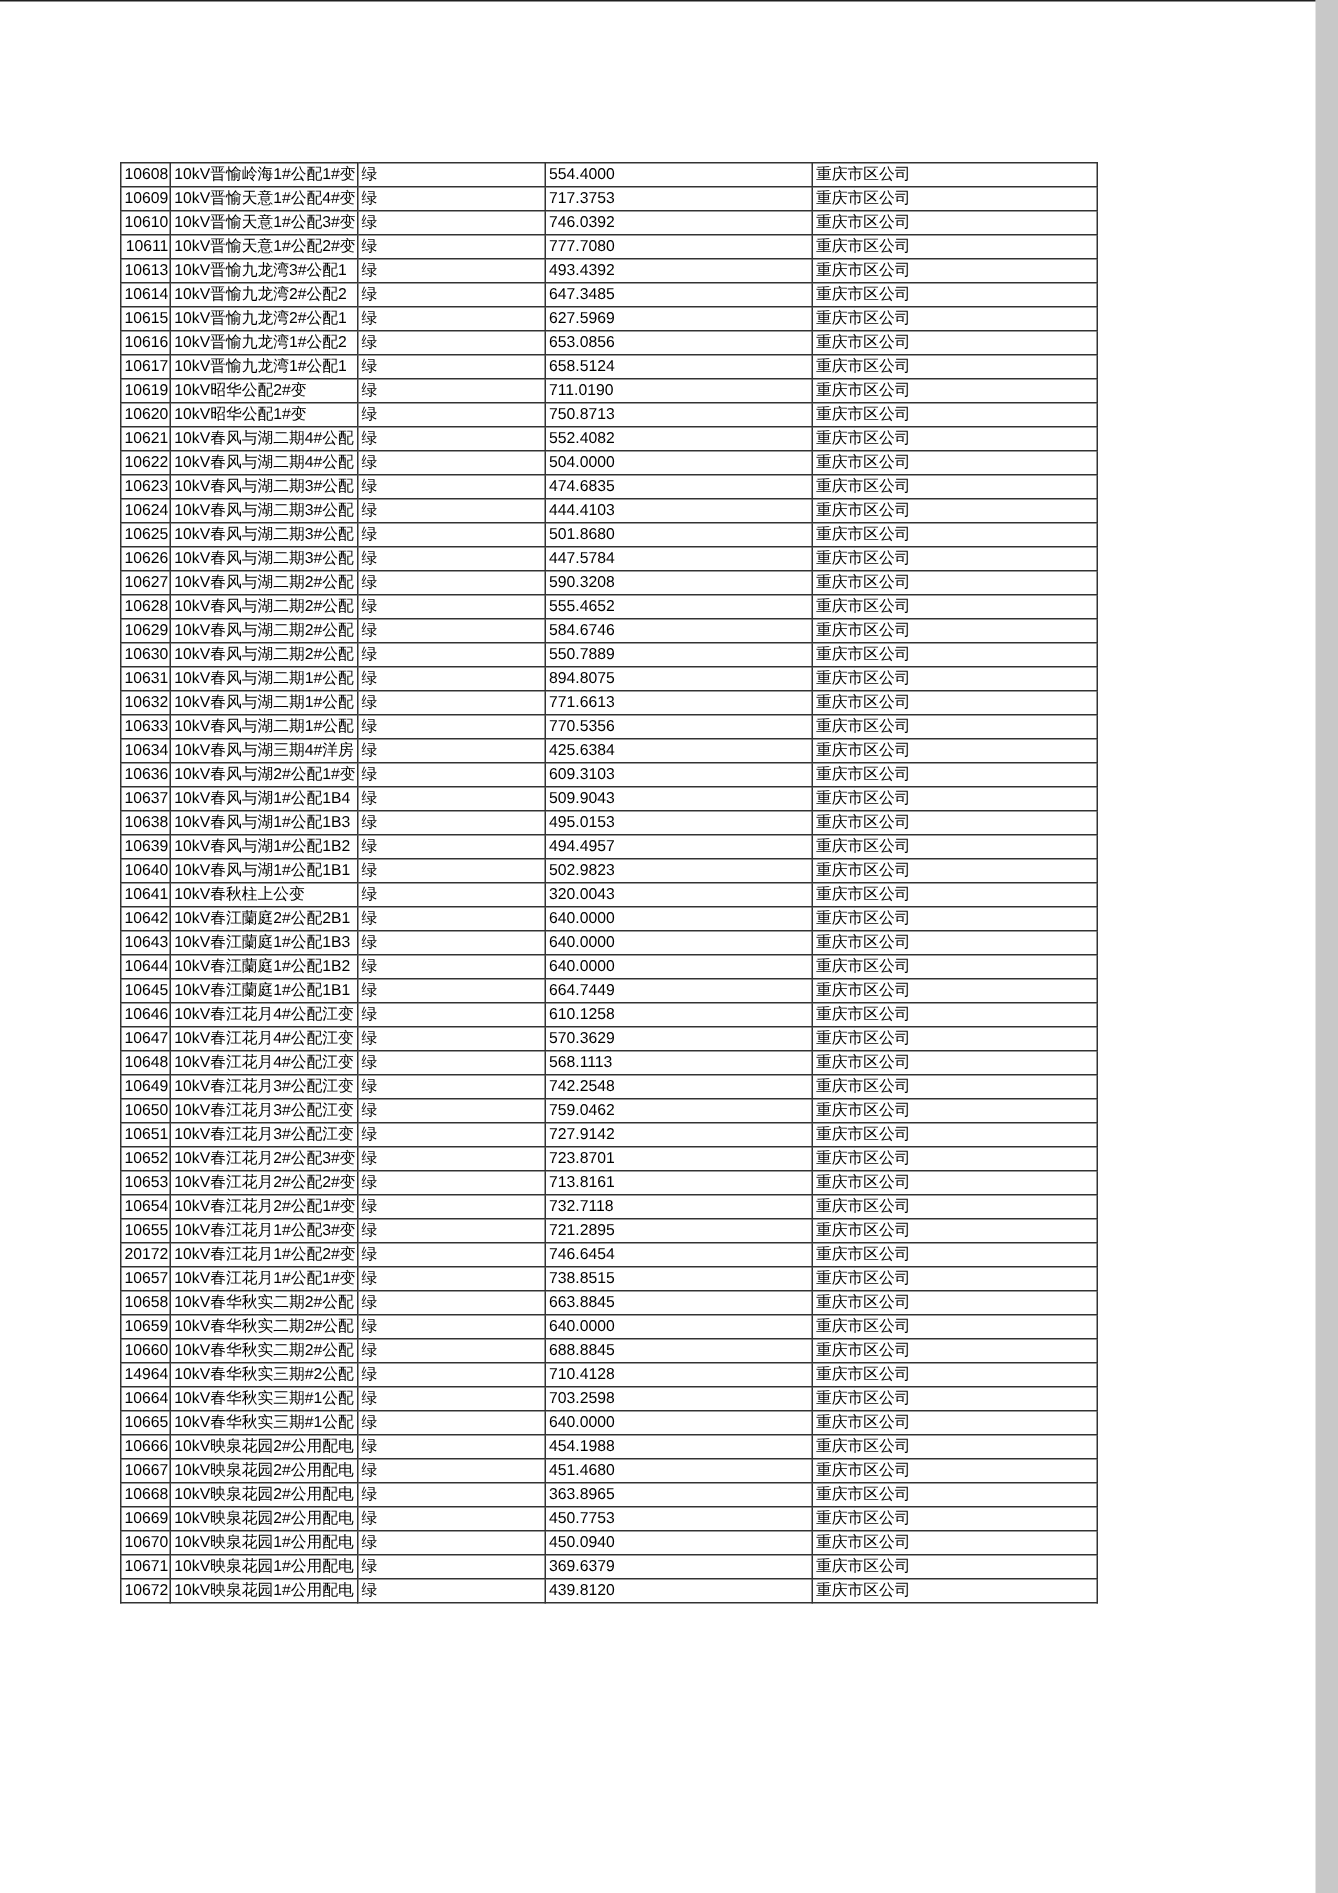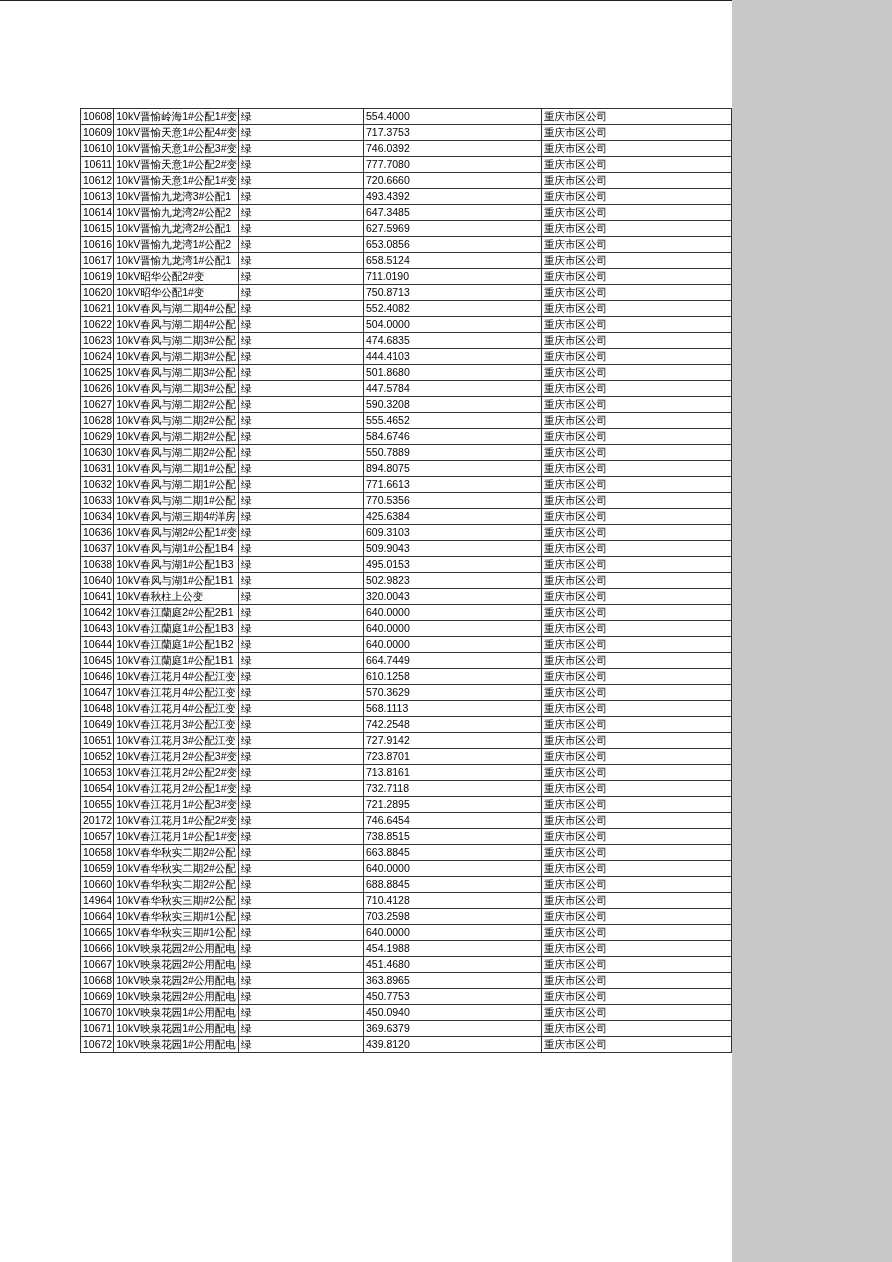--- a/index.html
+++ b/index.html
@@ -1,18 +1,18 @@
 <!DOCTYPE html>
 <html><head>
 <meta charset="utf-8">
 <style>
   html, body { margin: 0; padding: 0; background: #c8c8c8; }
   .page {
     position: relative;
-    width: 732px;
+    width: 877px;
     height: 1262px;
     background: #ffffff;
     overflow: hidden;
     font-family: "Liberation Sans", "DejaVu Sans", sans-serif;
   }
   .top-line {
     position: absolute;
     top: 0; left: 0;
     width: 892px; height: 1px;
     background: #1f1f1f;
@@ -77,27 +77,20 @@
           <td class="col-company">重庆市区公司</td>
         </tr>
         <tr>
           <td class="col-id">10611</td>
           <td class="col-name">10kV晋愉天意1#公配2#变</td>
           <td class="col-status">绿</td>
           <td class="col-value">777.7080</td>
           <td class="col-company">重庆市区公司</td>
         </tr>
         <tr>
-          <td class="col-id">10612</td>
-          <td class="col-name">10kV晋愉天意1#公配1#变</td>
-          <td class="col-status">绿</td>
-          <td class="col-value">720.6660</td>
-          <td class="col-company">重庆市区公司</td>
-        </tr>
-        <tr>
           <td class="col-id">10613</td>
           <td class="col-name">10kV晋愉九龙湾3#公配1</td>
           <td class="col-status">绿</td>
           <td class="col-value">493.4392</td>
           <td class="col-company">重庆市区公司</td>
         </tr>
         <tr>
           <td class="col-id">10614</td>
           <td class="col-name">10kV晋愉九龙湾2#公配2</td>
           <td class="col-status">绿</td>
@@ -252,20 +245,27 @@
           <td class="col-company">重庆市区公司</td>
         </tr>
         <tr>
           <td class="col-id">10638</td>
           <td class="col-name">10kV春风与湖1#公配1B3</td>
           <td class="col-status">绿</td>
           <td class="col-value">495.0153</td>
           <td class="col-company">重庆市区公司</td>
         </tr>
         <tr>
+          <td class="col-id">10639</td>
+          <td class="col-name">10kV春风与湖1#公配1B2</td>
+          <td class="col-status">绿</td>
+          <td class="col-value">494.4957</td>
+          <td class="col-company">重庆市区公司</td>
+        </tr>
+        <tr>
           <td class="col-id">10640</td>
           <td class="col-name">10kV春风与湖1#公配1B1</td>
           <td class="col-status">绿</td>
           <td class="col-value">502.9823</td>
           <td class="col-company">重庆市区公司</td>
         </tr>
         <tr>
           <td class="col-id">10641</td>
           <td class="col-name">10kV春秋柱上公变</td>
           <td class="col-status">绿</td>
@@ -319,20 +319,27 @@
           <td class="col-name">10kV春江花月4#公配江变</td>
           <td class="col-status">绿</td>
           <td class="col-value">568.1113</td>
           <td class="col-company">重庆市区公司</td>
         </tr>
         <tr>
           <td class="col-id">10649</td>
           <td class="col-name">10kV春江花月3#公配江变</td>
           <td class="col-status">绿</td>
           <td class="col-value">742.2548</td>
+          <td class="col-company">重庆市区公司</td>
+        </tr>
+        <tr>
+          <td class="col-id">10650</td>
+          <td class="col-name">10kV春江花月3#公配江变</td>
+          <td class="col-status">绿</td>
+          <td class="col-value">759.0462</td>
           <td class="col-company">重庆市区公司</td>
         </tr>
         <tr>
           <td class="col-id">10651</td>
           <td class="col-name">10kV春江花月3#公配江变</td>
           <td class="col-status">绿</td>
           <td class="col-value">727.9142</td>
           <td class="col-company">重庆市区公司</td>
         </tr>
         <tr>

